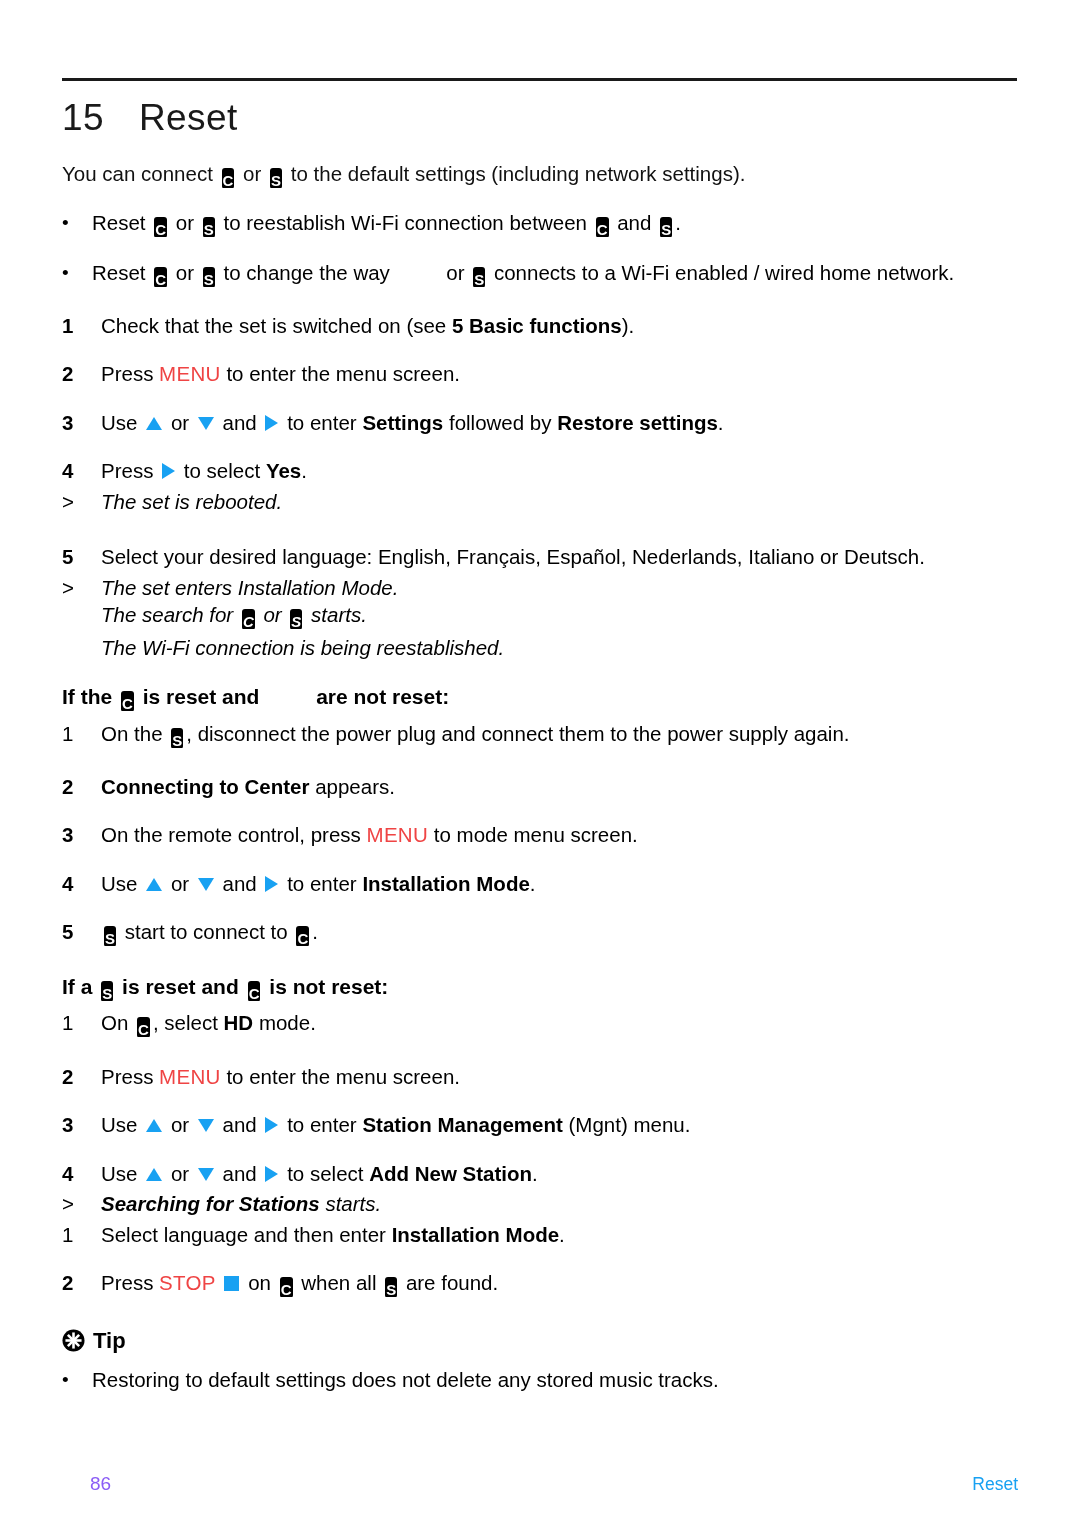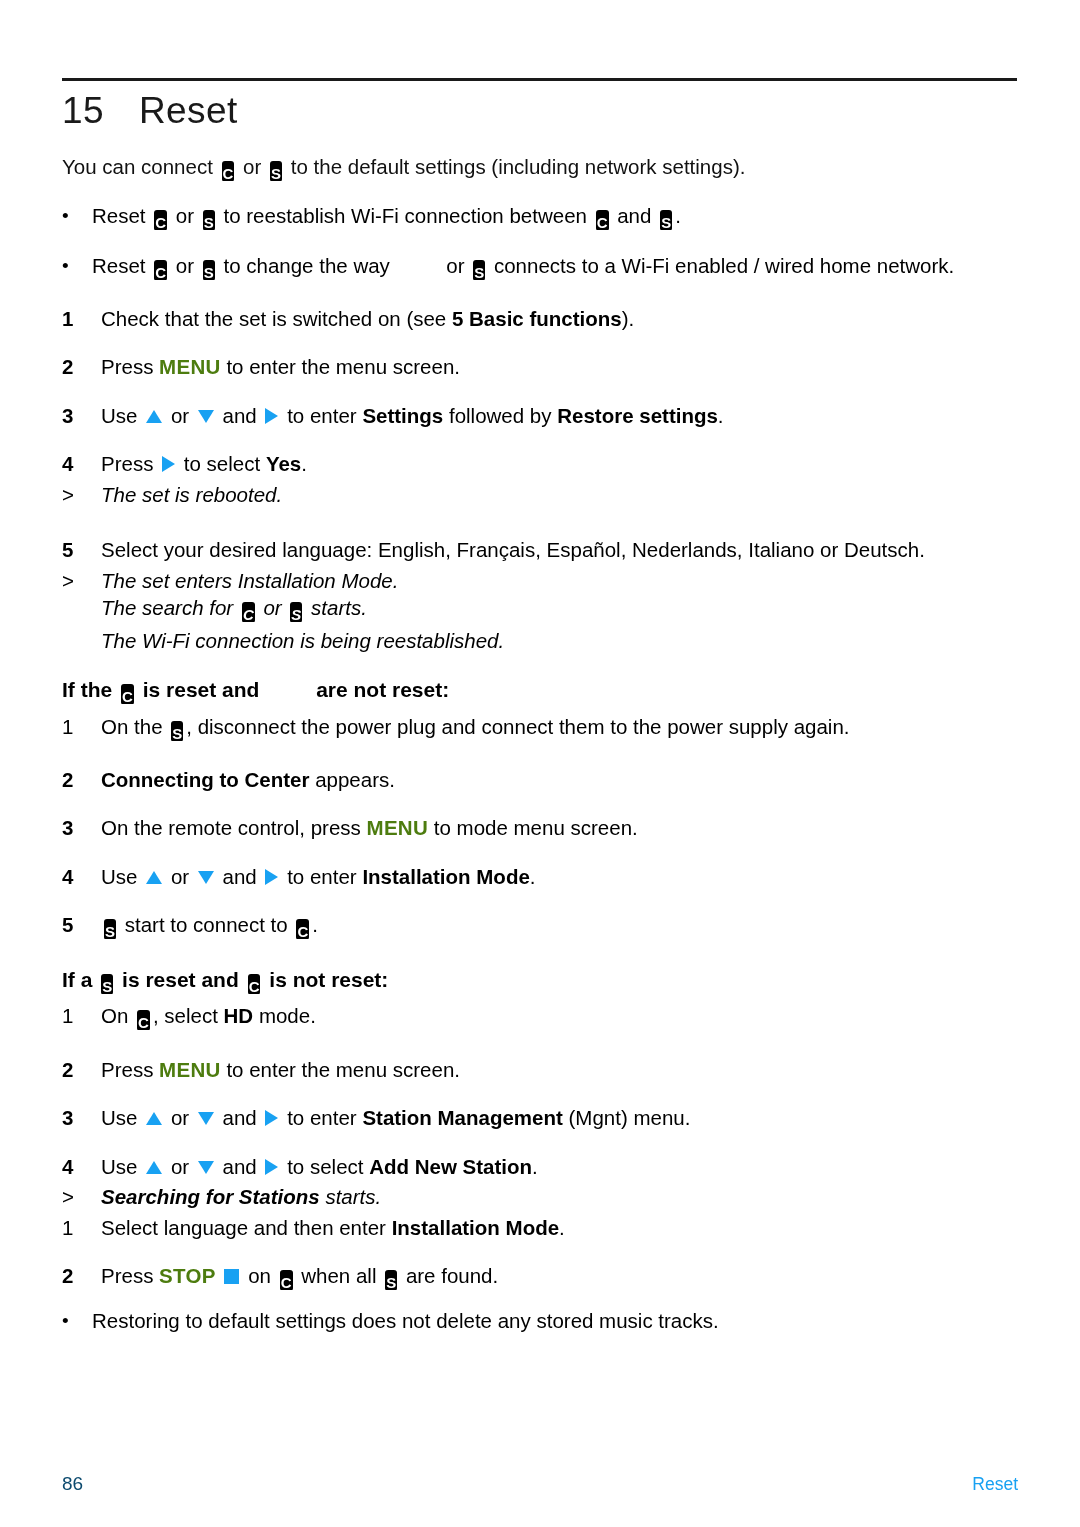--- a/index.html
+++ b/index.html
@@ -25,42 +25,42 @@
   }
 
   
   .rule {
     margin-top: 78px;
     height: 3px;
     background: #1a1a1a;
     width: 955px;
   }
   .chapter {
-    margin-top: 9px;
+    margin-top: 16px;
     display: flex;
     align-items: flex-start;
     font-size: 37px;
     font-weight: 300;
     letter-spacing: .4px;
     color: #1a1a1a;
   }
   .chapter .num { width: 77px; }
   .chapter .ttl { }
 
   
   .body-txt {
     font-size: 20.5px;
     line-height: 1.32;
     color: #111;
   }
   .para { margin-top: 21px; }
   .bold { font-weight: bold; }
   .ital { font-style: italic; }
   .bold-ital { font-weight: bold; font-style: italic; }
-  .cyan { color: #4d7c0f; font-weight: bold; letter-spacing: .3px; }
+  .cyan { color: #ef4444; font-weight: normal; letter-spacing: .3px; }
 
   
   .row {
     display: flex;
     align-items: flex-start;
     font-size: 20.5px;
     line-height: 1.34;
   }
   .row .marker {
     flex: 0 0 auto;
@@ -177,21 +177,21 @@
   .footer {
     position: absolute;
     left: 62px;
     right: 62px;
     bottom: 32px;
     display: flex;
     justify-content: space-between;
     align-items: baseline;
     font-size: 19px;
   }
-  .footer .pageno { color: #0c4a6e; }
+  .footer .pageno { color: #8b5cf6; margin-left: 28px; }
   .footer .chap { color: #18a1f2; font-size: 17.5px; }
 </style>
 </head>
 <body>
 
 <div class="page">
 
   <div class="rule"></div>
 
   <div class="chapter">
@@ -441,20 +441,33 @@
       <span class="cyan">STOP</span>
       <span class="sq-stop"></span>
       <span>on</span>
       <span class="dev c"><span class="screen"><span>C</span></span><span class="base"></span></span>
       <span>when all</span>
       <span class="dev s"><span class="screen"><span>S</span></span><span class="base"></span></span>
       <span>are found.</span>
     </span>
   </div>
 
+  <div class="tip-head">
+    <svg class="tip-icon" viewBox="0 0 24 24">
+      <circle cx="12" cy="12" r="11.5" fill="#000"></circle>
+      <g stroke="#fff" stroke-width="2.7" stroke-linecap="butt">
+        <line x1="12" y1="3.6" x2="12" y2="20.4"></line>
+        <line x1="3.6" y1="12" x2="20.4" y2="12"></line>
+        <line x1="6.1" y1="6.1" x2="17.9" y2="17.9"></line>
+        <line x1="17.9" y1="6.1" x2="6.1" y2="17.9"></line>
+      </g>
+      <circle cx="12" cy="12" r="2.3" fill="#fff"></circle>
+    </svg>
+    <span>Tip</span>
+  </div>
 
   <div class="tip-list">
     <div class="row bullet-row">
       <span class="marker">•</span>
       <span class="txt">Restoring to default settings does not delete any stored music tracks.</span>
     </div>
 
   </div>
 
   <div class="footer">

